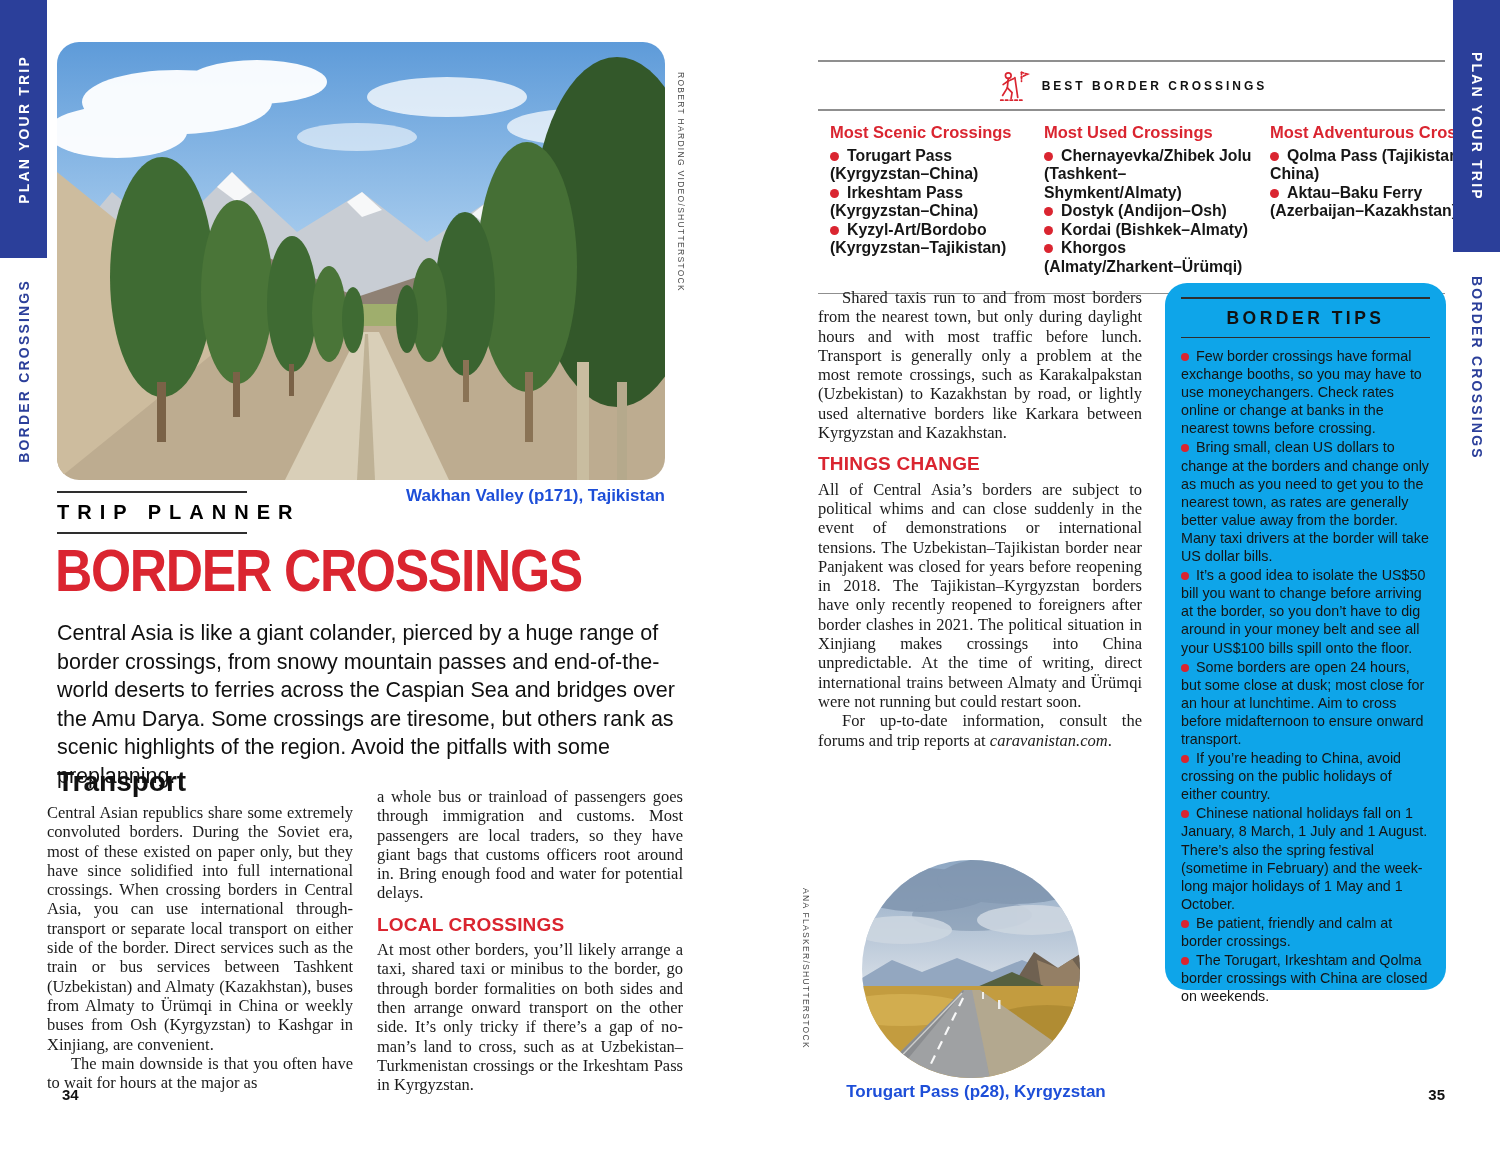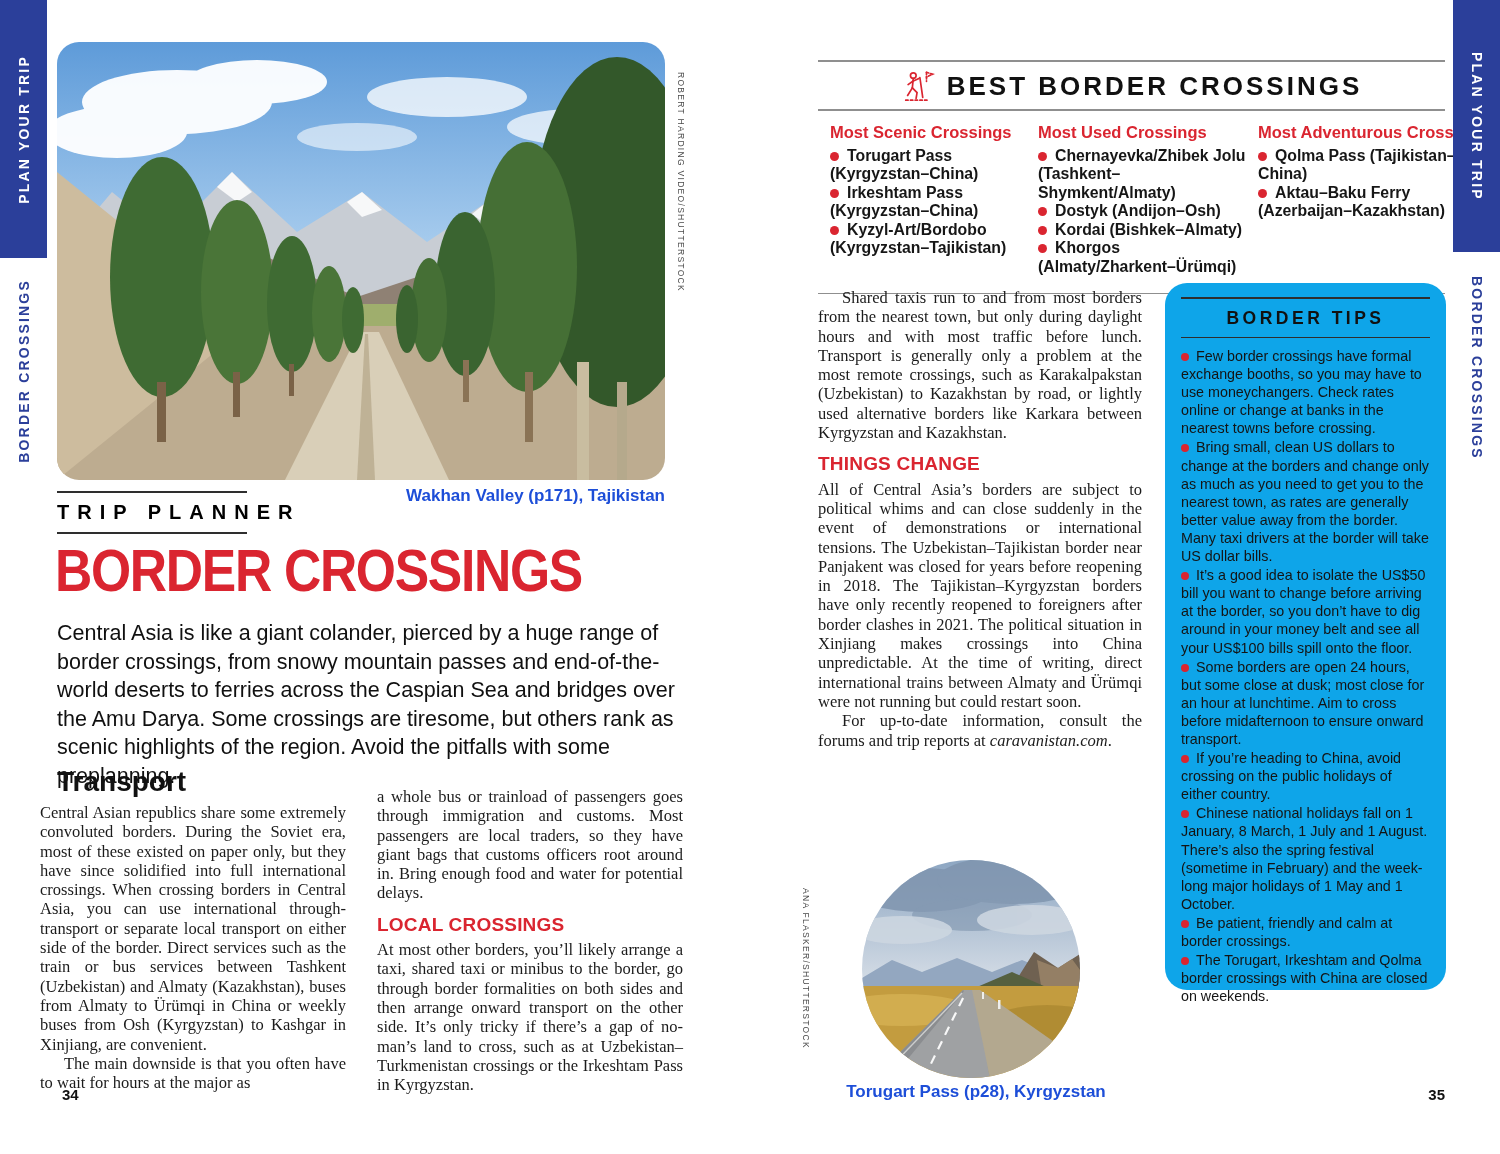--- a/index.html
+++ b/index.html
@@ -31,22 +31,22 @@
   .col p{margin:0;}
   .col p.ind{text-indent:24px;}
   .red-subhead{color:#da2530;font-weight:700;font-size:19px;font-family:"Liberation Sans",sans-serif;
     letter-spacing:0.2px;margin:12px 0 6px 0;text-align:left;}
   .pagenum{position:absolute;font-size:15px;font-weight:700;color:#111;}
   
   #best-box{position:absolute;left:818px;top:60px;width:627px;}
   .hrule{background:#8f8f8f;height:2px;width:100%;}
   .hrule.thin{height:1.5px;}
   #best-header{display:flex;align-items:center;justify-content:center;gap:12px;padding:7px 0 6px 0;}
-  #best-title{font-size:26px;font-weight:700;letter-spacing:3px;color:#111;}
-  #best-columns{display:flex;gap:12px;padding:12px 10px 16px 12px;min-height:128px;}
+  #best-title{font-size:12px;font-weight:700;letter-spacing:3px;color:#111;}
+  #best-columns{display:flex;gap:18px;padding:12px 10px 16px 12px;min-height:128px;}
   .best-col{flex:0 0 auto;}
   .best-col:nth-child(1){width:196px;}
   .best-col:nth-child(2){width:208px;}
   .best-col:nth-child(3){width:200px;}
   .best-col h3{margin:0 0 5px 0;font-size:16.5px;font-weight:700;color:#da2530;white-space:nowrap;}
   .bullet-item{font-size:15.8px;font-weight:700;line-height:18.6px;color:#161616;}
   .dot{display:inline-block;width:9px;height:9px;border-radius:50%;background:#da2530;margin-right:8px;}
   
   #right-main{position:absolute;left:818px;top:288px;width:324px;}
   #right-main p{margin:0;}
@@ -140,21 +140,21 @@
 
   <div class="rule" style="left:57px;top:491px;width:190px;"></div>
   <div class="kicker">TRIP PLANNER</div>
   <div class="rule" style="left:57px;top:532px;width:190px;"></div>
   <h1 class="big-title" style="margin:0;">BORDER CROSSINGS</h1>
 
   <div class="intro">Central Asia is like a giant colander, pierced by a huge range of border crossings, from snowy mountain passes and end-of-the-world deserts to ferries across the Caspian Sea and bridges over the Amu Darya. Some crossings are tiresome, but others rank as scenic highlights of the region. Avoid the pitfalls with some preplanning.</div>
 
   <h2 class="sec-head" style="margin:0;">Transport</h2>
 
-  <div class="col serif" style="left:40px;top:803px;">
+  <div class="col serif" style="left:47px;top:803px;">
     <p>Central Asian republics share some extremely convoluted borders. During the Soviet era, most of these existed on paper only, but they have since solidified into full international crossings. When crossing borders in Central Asia, you can use international through-transport or separate local transport on either side of the border. Direct services such as the train or bus services between Tashkent (Uzbekistan) and Almaty (Kazakhstan), buses from Almaty to Ürümqi in China or weekly buses from Osh (Kyrgyzstan) to Kashgar in Xinjiang, are convenient.</p>
     <p class="ind">The main downside is that you often have to wait for hours at the major as</p>
   </div>
   <div class="col serif" style="left:377px;top:787px;">
     <p>a whole bus or trainload of passengers goes through immigration and customs. Most passengers are local traders, so they have giant bags that customs officers root around in. Bring enough food and water for potential delays.</p>
     <div class="red-subhead">LOCAL CROSSINGS</div>
     <p>At most other borders, you’ll likely arrange a taxi, shared taxi or minibus to the border, go through border formalities on both sides and then arrange onward transport on the other side. It’s only tricky if there’s a gap of no-man’s land to cross, such as at Uzbekistan–Turkmenistan crossings or the Irkeshtam Pass in Kyrgyzstan.</p>
   </div>
 
   <div class="pagenum" style="left:62px;top:1086px;">34</div>

